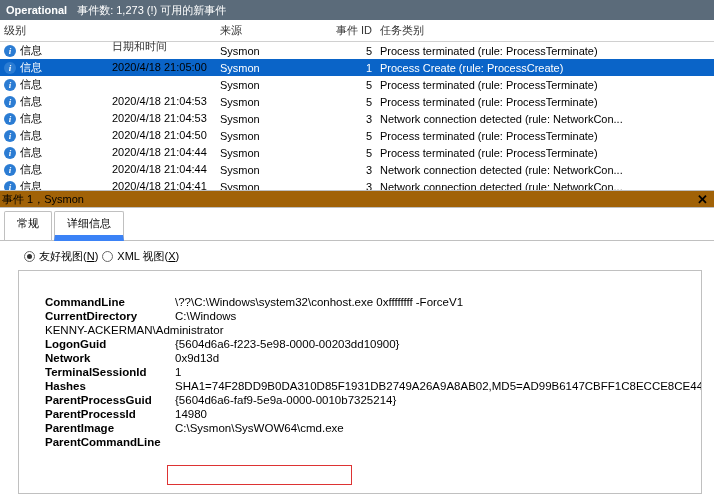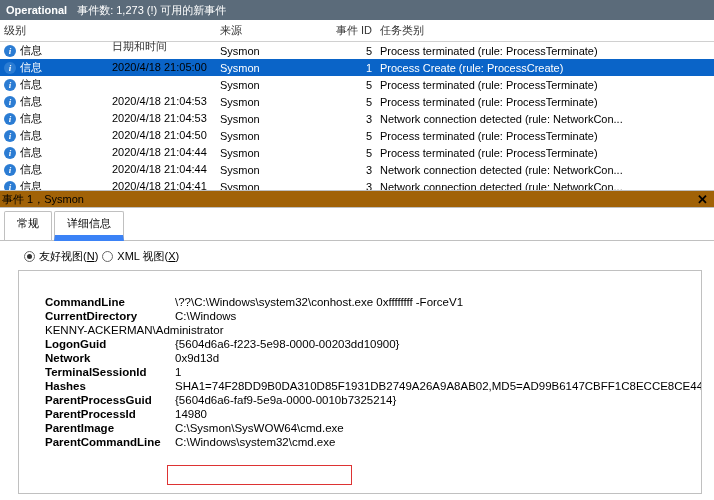--- a/index.html
+++ b/index.html
@@ -205,15 +205,14 @@
     <div class="kv">
       <div class="k">ParentProcessId</div>
       <div class="v">14980</div>
     </div>
     <div class="kv">
       <div class="k">ParentImage</div>
       <div class="v">C:\Sysmon\SysWOW64\cmd.exe</div>
     </div>
     <div class="kv">
       <div class="k">ParentCommandLine</div>
-      <div class="v">C:\Windows\system32\cmd.exe</div>
     </div>
   </div>
 
 </body></html>

